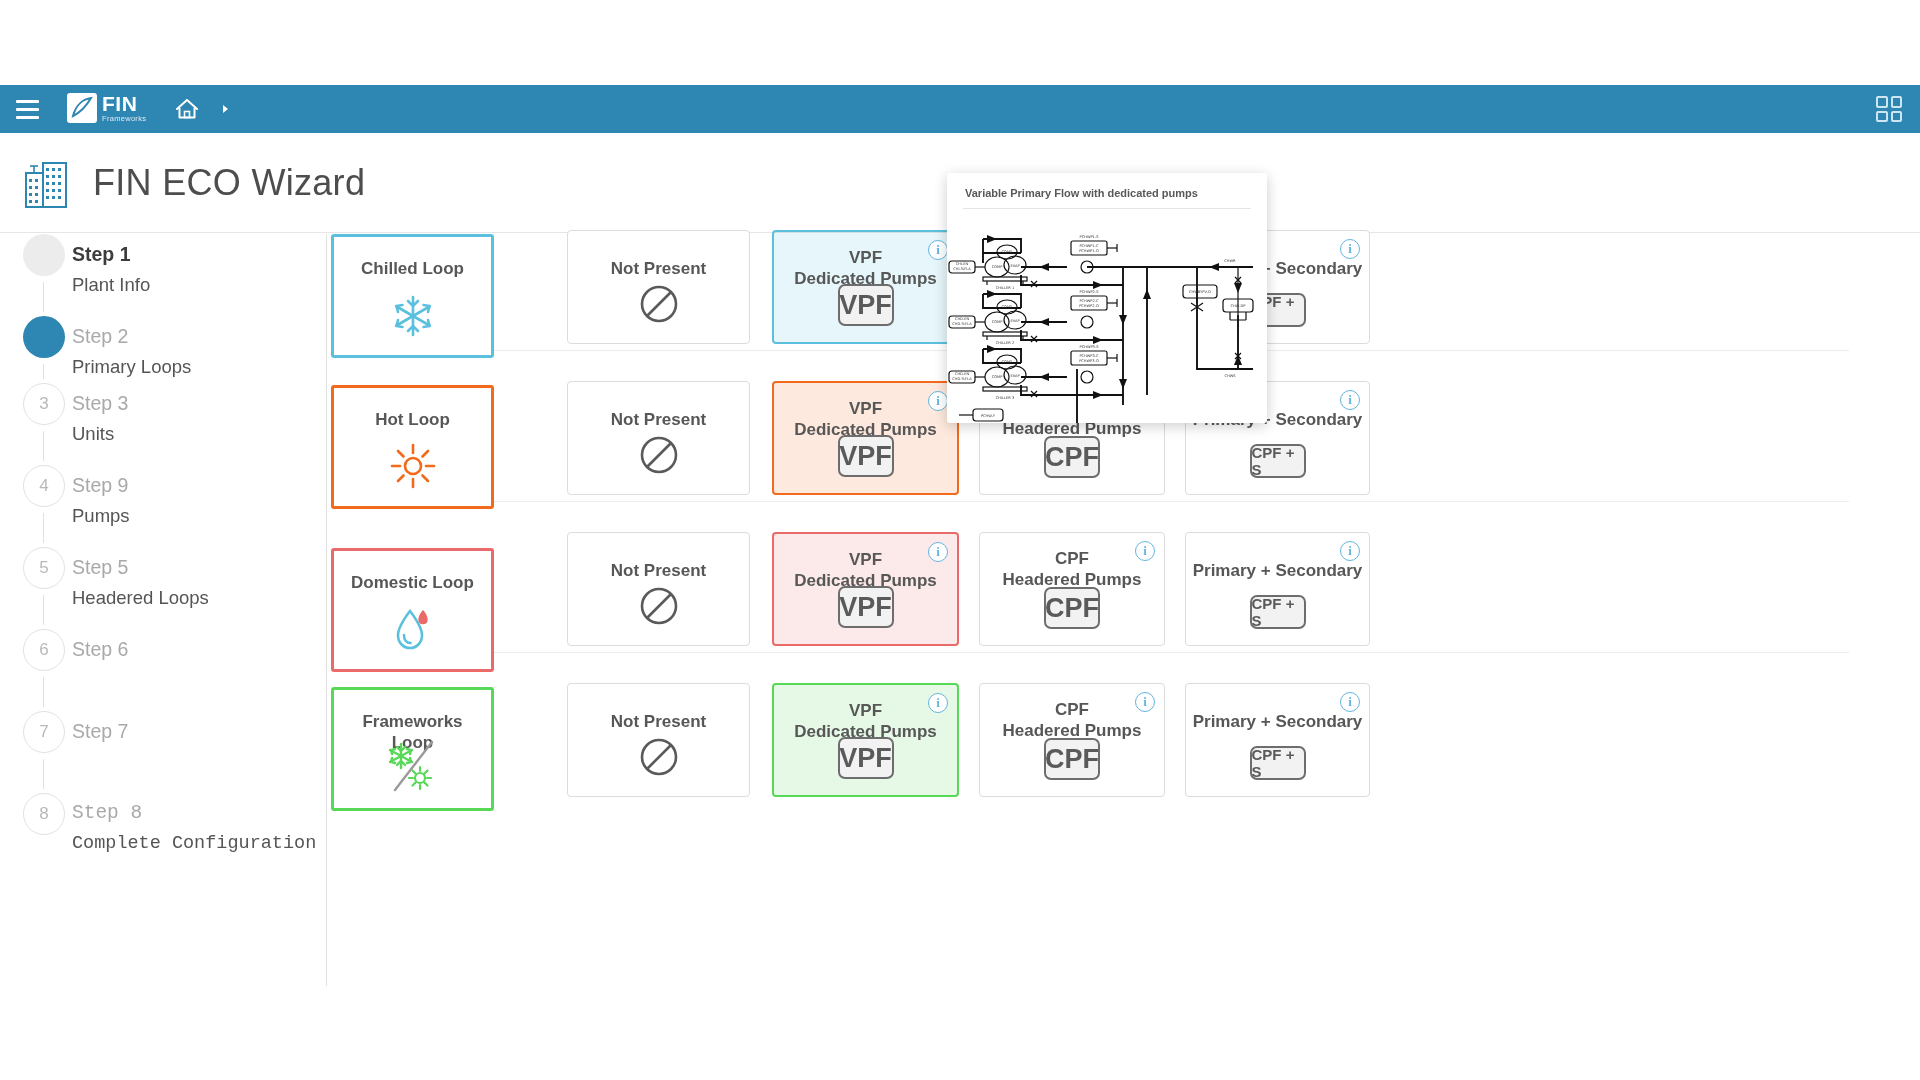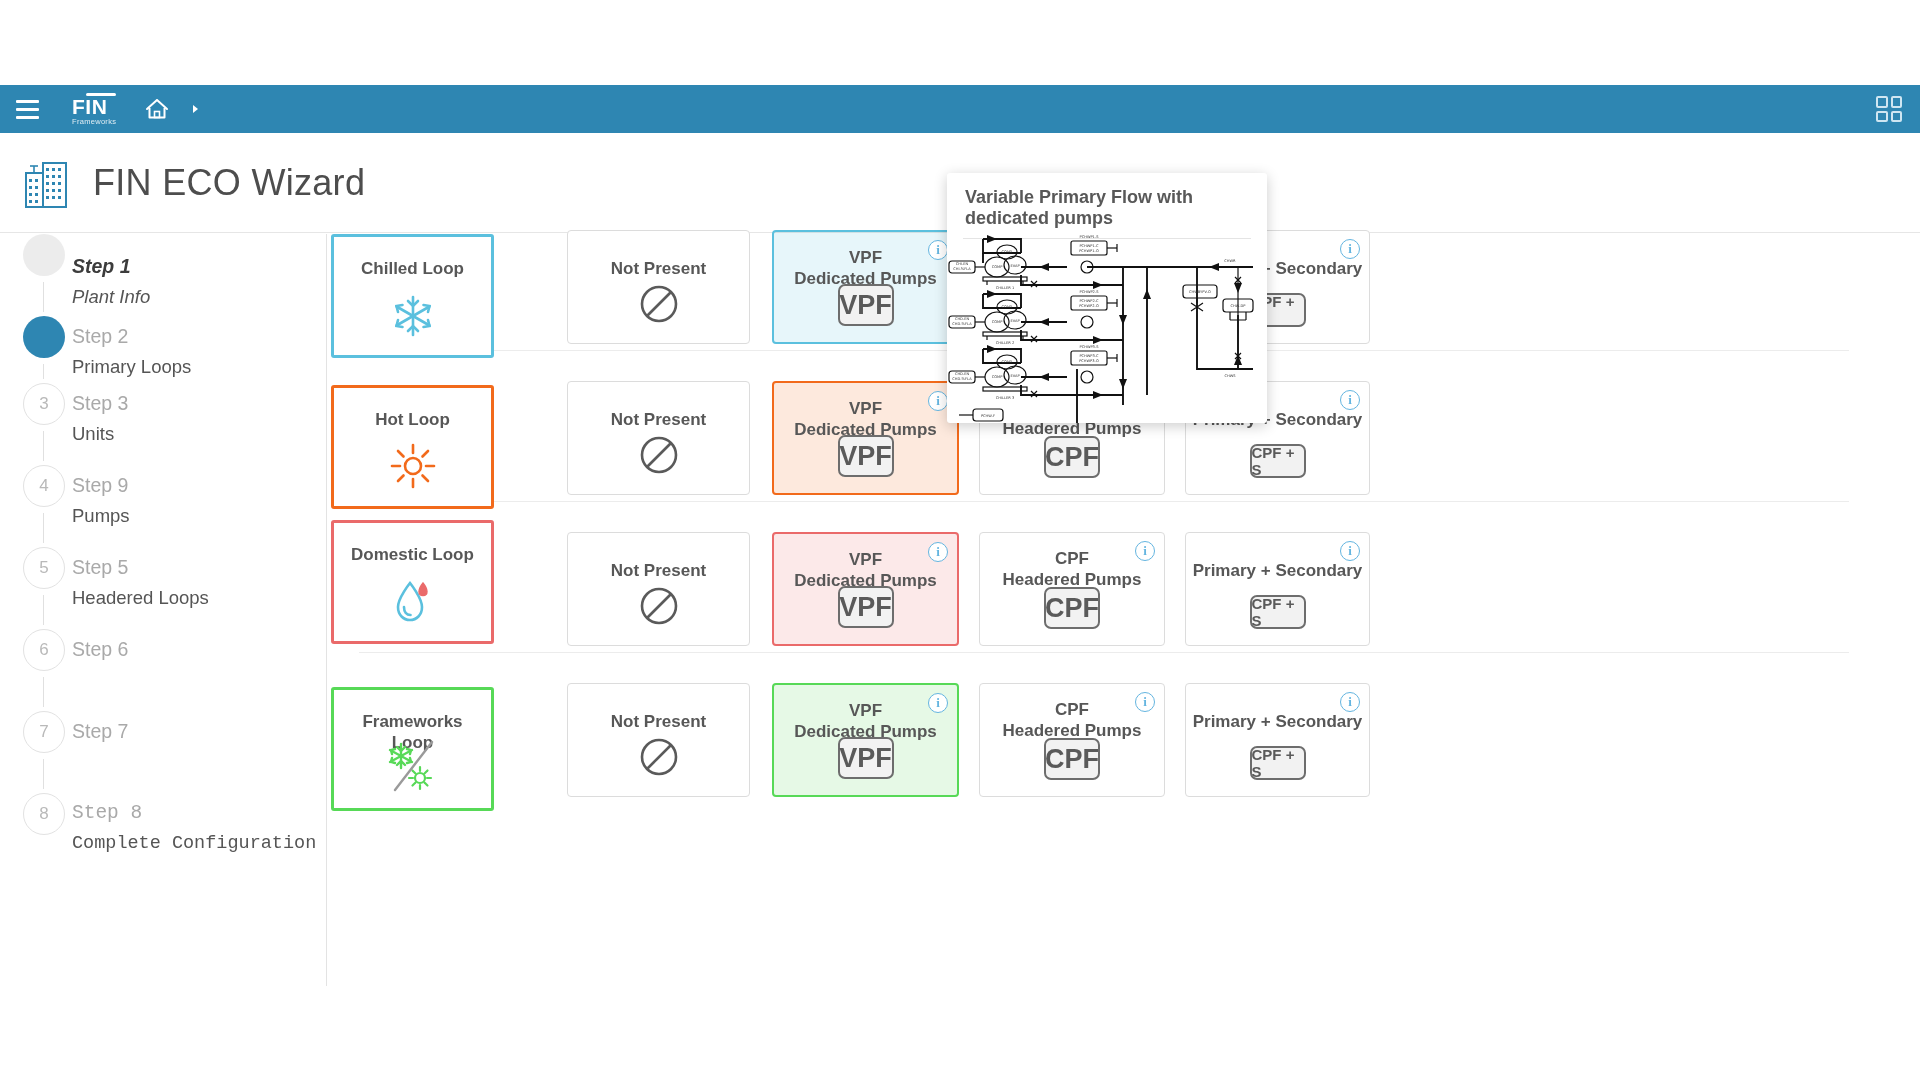--- a/index.html
+++ b/index.html
@@ -12,21 +12,21 @@
   .page { position: relative; width: 1920px; height: 1080px; background: #fff; }
 
   
   .topbar {
     position: absolute; left: 0; top: 85px; width: 1920px; height: 48px;
     background: #2e86b2; display: flex; align-items: center;
   }
   .tb-hamb { margin-left: 9px; width: 36px; height: 36px; display:flex; flex-direction:column;
              justify-content:center; align-items:center; gap:5px; cursor:pointer; }
   .tb-hamb i { display:block; width:23px; height:3px; background:#fff; border-radius:1px; }
-  .tb-logo { margin-left: 22px; display:flex; align-items:flex-end; height:32px; cursor:pointer;flex-direction:column; }
+  .tb-logo { margin-left: 22px; display:flex; align-items:flex-start; height:32px; cursor:pointer; }
   .tb-logo-mark {
     width:30px; height:30px; background:#fff; border-radius:3px; position:relative; overflow:hidden;
   }
   .tb-logo-mark svg { position:absolute; left:0; top:0; }
   .tb-logo-txt { margin-left:5px; color:#fff; line-height:1; }
   .tb-logo-txt .l1 { font-size:21px; font-weight:bold; letter-spacing:0.5px; }
   .tb-logo-txt .l2 { font-size:7.5px; letter-spacing:0.3px; opacity:.85; margin-top:1px;}
   .tb-home { margin-left:26px; width:30px; height:30px; cursor:pointer; display:flex; align-items:center; justify-content:center;}
   .tb-caret { margin-left:18px; cursor:pointer; display:flex; align-items:center; }
   .tb-grid { position:absolute; right:18px; top:50%; transform:translateY(-50%);
@@ -91,21 +91,21 @@
     font-size:17px; font-weight:bold; color:#575757; line-height:1.24; white-space:pre-line;
   }
   .loop-tile .licon { position:absolute; left:50%; transform:translateX(-50%); }
 
   
   .tooltip {
     position:absolute; left:947px; top:173px; width:320px; height:250px;
     background:#fff; border-radius:3px; box-shadow:0 3px 14px rgba(0,0,0,.20);
     z-index:50; padding:0;
   }
-  .tt-title { font-size:18px; font-weight:bold; color:#585858; padding:14px 16px 9px 18px; }
+  .tt-title { font-size:11px; font-weight:bold; color:#585858; padding:14px 16px 9px 18px; }
   .tt-rule { height:1px; background:#e4e4e4; margin:0 16px; }
   .tt-diagram { position:absolute; left:0; top:46px; width:320px; height:204px; overflow:hidden; }
 </style>
 </head>
 <body>
 
 <div class="page">
 
   <div class="topbar">
     <div class="tb-hamb">
@@ -184,21 +184,21 @@
     </div>
     <div class="pt-text">FIN ECO Wizard</div>
   </div>
 
   <div class="sidebar" id="sidebar">
       <div class="connector" style="top: 48px; height: 30px;"></div>
       <div class="step" style="top: 0px;">
         <div class="step-rail">
           <div class="circ done"></div>
         </div>
-        <div class="step-body" style="top: 20px; font-style: italic;">
+        <div class="step-body" style="top: 8px;">
           <div class="step-title cur">Step 1</div>
           <div class="step-sub">Plant Info</div>
         </div>
       </div>
       <div class="connector" style="top: 130px; height: 15px;"></div>
       <div class="step" style="top: 82px;">
         <div class="step-rail">
           <div class="circ active"></div>
         </div>
         <div class="step-body" style="top: 8px;">
@@ -335,21 +335,21 @@
         <div class="lbl" style="top: 16px;">CPF
 Headered Pumps</div>
         <div class="info-i">i</div>
         <div class="tag" style="width: 56px; height: 42px; font-size: 27px; bottom: 16px;">CPF</div>
       </div>
       <div class="card" style="left: 858px; top: 147px; width: 185px; height: 114px;">
         <div class="lbl" style="top: 28px;">Primary + Secondary</div>
         <div class="info-i">i</div>
         <div class="tag" style="width: 56px; height: 34px; font-size: 15px; bottom: 16px;">CPF + S</div>
       </div>
-      <div class="card loop-tile" style="left: 4px; top: 286px; border-color: rgb(234, 106, 106);">
+      <div class="card loop-tile" style="left: 4px; top: 314px; border-color: rgb(234, 106, 106);">
         <div class="ltxt">Domestic Loop</div>
         <div class="licon" style="bottom: 12px;"><svg width="46" height="48" viewBox="0 0 46 48" fill="none" stroke-linecap="round">
       <path d="M20 6 C20 6 8 21 8 30 C8 38 13.5 43 20 43 C26.5 43 32 38 32 30 C32 21 20 6 20 6 Z" stroke="#5bc0de" stroke-width="2.6"></path>
       <path d="M14 30 C14 35 16.5 38 20.5 38" stroke="#5bc0de" stroke-width="2.6"></path>
       <path d="M33 6 C33 6 29 11 29 14.5 C29 17 30.8 18.6 33 18.6 C35.2 18.6 37 17 37 14.5 C37 11 33 6 33 6 Z" fill="#ea6a6a" stroke="#ea6a6a" stroke-width="1.4"></path>
     </svg></div>
       </div>
       <div class="card" style="left: 240px; top: 298px; width: 183px; height: 114px;">
         <div class="lbl" style="top: 28px;">Not Present</div>
         <div style="position: absolute; left: 50%; transform: translateX(-50%); bottom: 14px;"><svg width="42" height="42" viewBox="0 0 42 42" fill="none" stroke="#5a5a5a" stroke-width="2.6">

